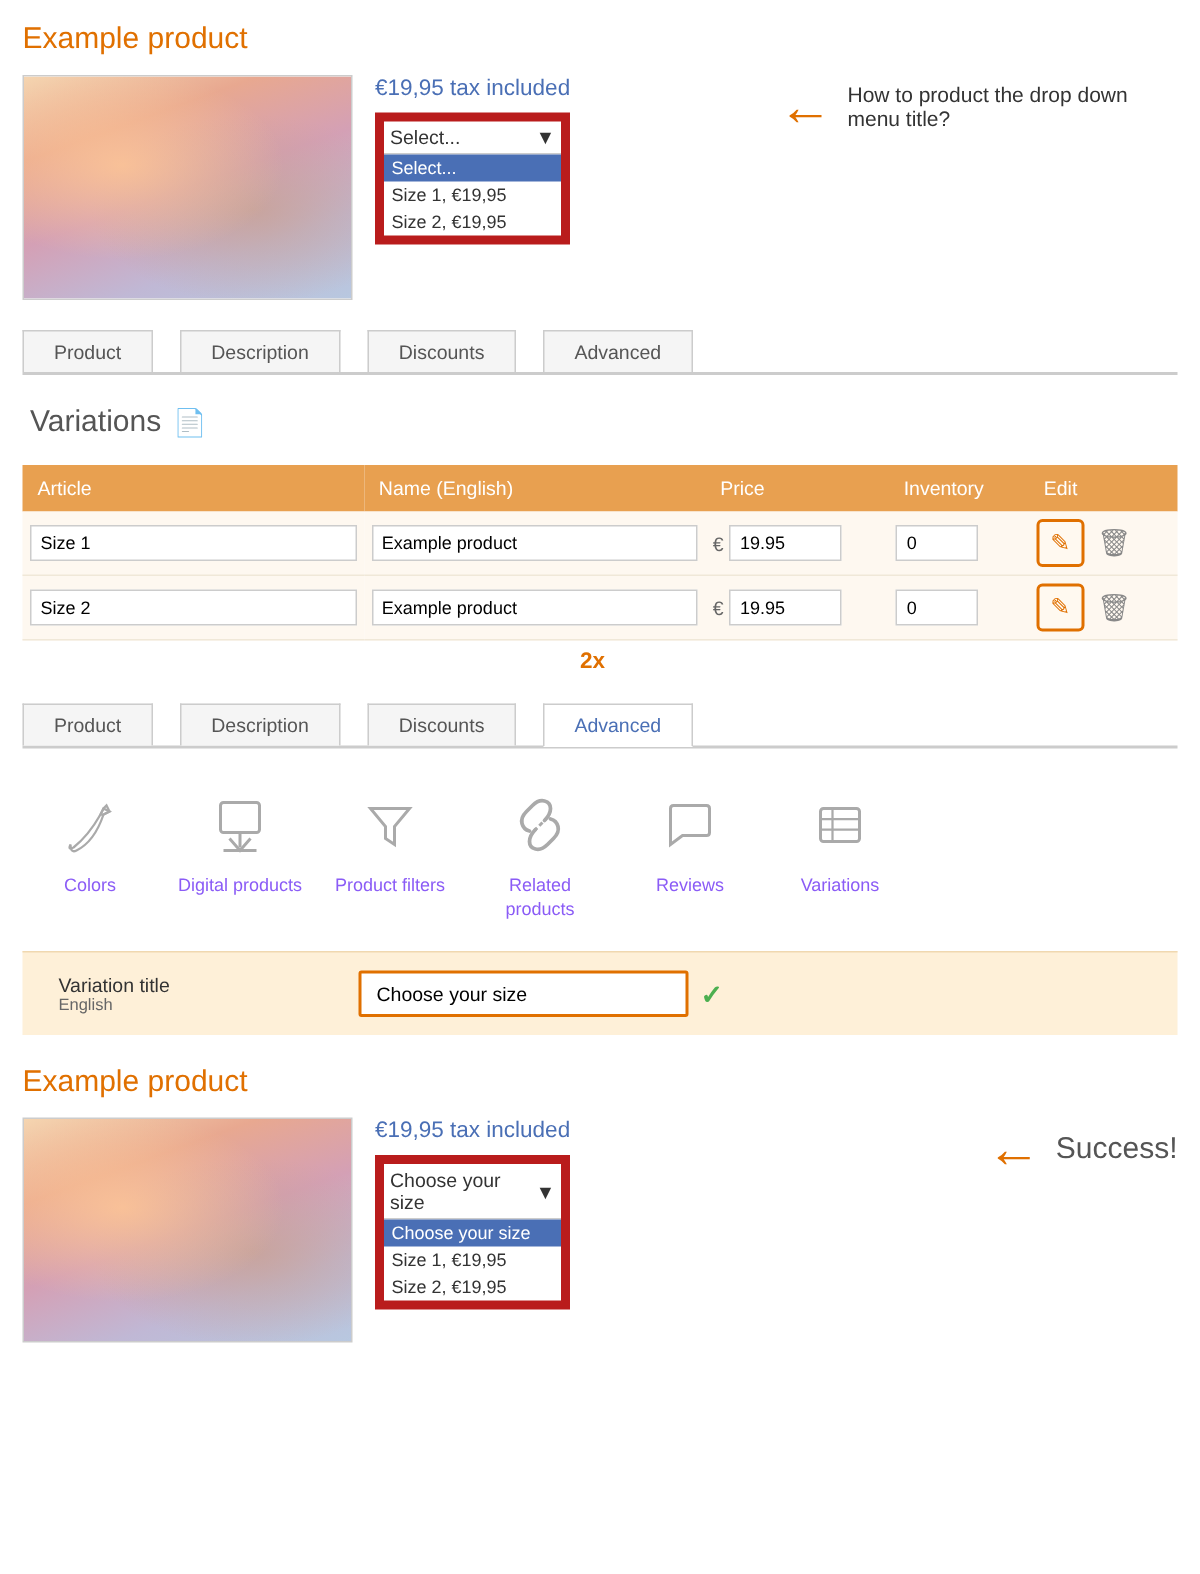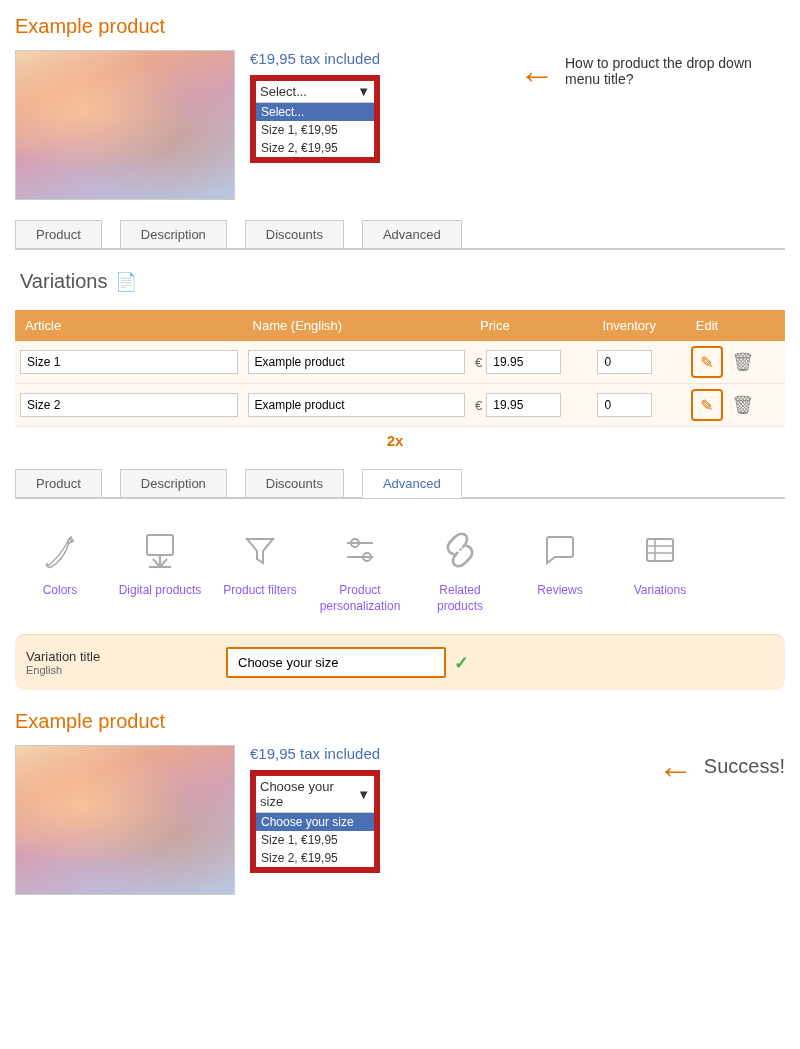--- a/index.html
+++ b/index.html
@@ -53,21 +53,21 @@
     
     .2x-label { color: #e07000; font-weight: bold; font-size: 15px; text-align: right; padding-right: 10px; margin-top: 5px; }
     
     
     .icons-grid { display: flex; gap: 10px; justify-content: flex-start; padding: 15px 0 20px 0; }
     .icon-item { display: flex; flex-direction: column; align-items: center; gap: 6px; cursor: pointer; width: 90px; }
     .icon-shape { font-size: 36px; color: #aaa; line-height: 1; }
     .icon-label { font-size: 12px; color: #8b5cf6; text-align: center; line-height: 1.3; }
     
     
-    .variation-row { display: flex; align-items: center; background: #fef0d8; padding: 12px 11px; border-top: 1px solid #f0d8b0; border-radius: 10px; }
+    .variation-row { display: flex; align-items: center; background: #fef0d8; padding: 12px 24px; border-top: 1px solid #f0d8b0; }
     .variation-label { font-size: 13px; color: #333; width: 200px; }
     .variation-input-wrapper { display: flex; align-items: center; gap: 8px; }
     .variation-input { border: 2px solid #e07000; padding: 6px 10px; font-size: 13px; width: 220px; background: #fff; border-radius: 2px; }
     .check-icon { color: #4caf50; font-size: 18px; font-weight: bold; }
     
     
     .second-product { margin-top: 20px; }
     
     
     .success-text { font-size: 20px; color: #555; }
@@ -229,31 +229,20 @@
 
     <div class="icon-item">
       <span class="icon-shape">
         <svg width="42" height="42" viewBox="0 0 42 42" fill="none">
           <path d="M8 10 L34 10 L24 22 L24 34 L18 30 L18 22 Z" stroke="#aaa" stroke-width="2" fill="none"></path>
         </svg>
       </span>
       <span class="icon-label">Product filters</span>
     </div>
 
-    <div class="icon-item">
-      <span class="icon-shape">
-        <svg width="42" height="42" viewBox="0 0 42 42" fill="none">
-          <line x1="8" y1="14" x2="34" y2="14" stroke="#aaa" stroke-width="2"></line>
-          <circle cx="16" cy="14" r="4" stroke="#aaa" stroke-width="2" fill="none"></circle>
-          <line x1="8" y1="28" x2="34" y2="28" stroke="#aaa" stroke-width="2"></line>
-          <circle cx="28" cy="28" r="4" stroke="#aaa" stroke-width="2" fill="none"></circle>
-        </svg>
-      </span>
-      <span class="icon-label">Product personalization</span>
-    </div>
 
     <div class="icon-item">
       <span class="icon-shape">
         <svg width="42" height="42" viewBox="0 0 42 42" fill="none">
           <path d="M18 24 Q14 28 14 32 Q14 36 18 37 Q22 38 26 34 L30 30 Q34 26 33 22 Q32 18 28 17" stroke="#aaa" stroke-width="2.5" fill="none" stroke-linecap="round"></path>
           <path d="M24 18 Q28 14 28 10 Q28 6 24 5 Q20 4 16 8 L12 12 Q8 16 9 20 Q10 24 14 25" stroke="#aaa" stroke-width="2.5" fill="none" stroke-linecap="round"></path>
           <line x1="17" y1="25" x2="25" y2="17" stroke="#aaa" stroke-width="2" stroke-dasharray="3,2"></line>
         </svg>
       </span>
       <span class="icon-label">Related products</span>

